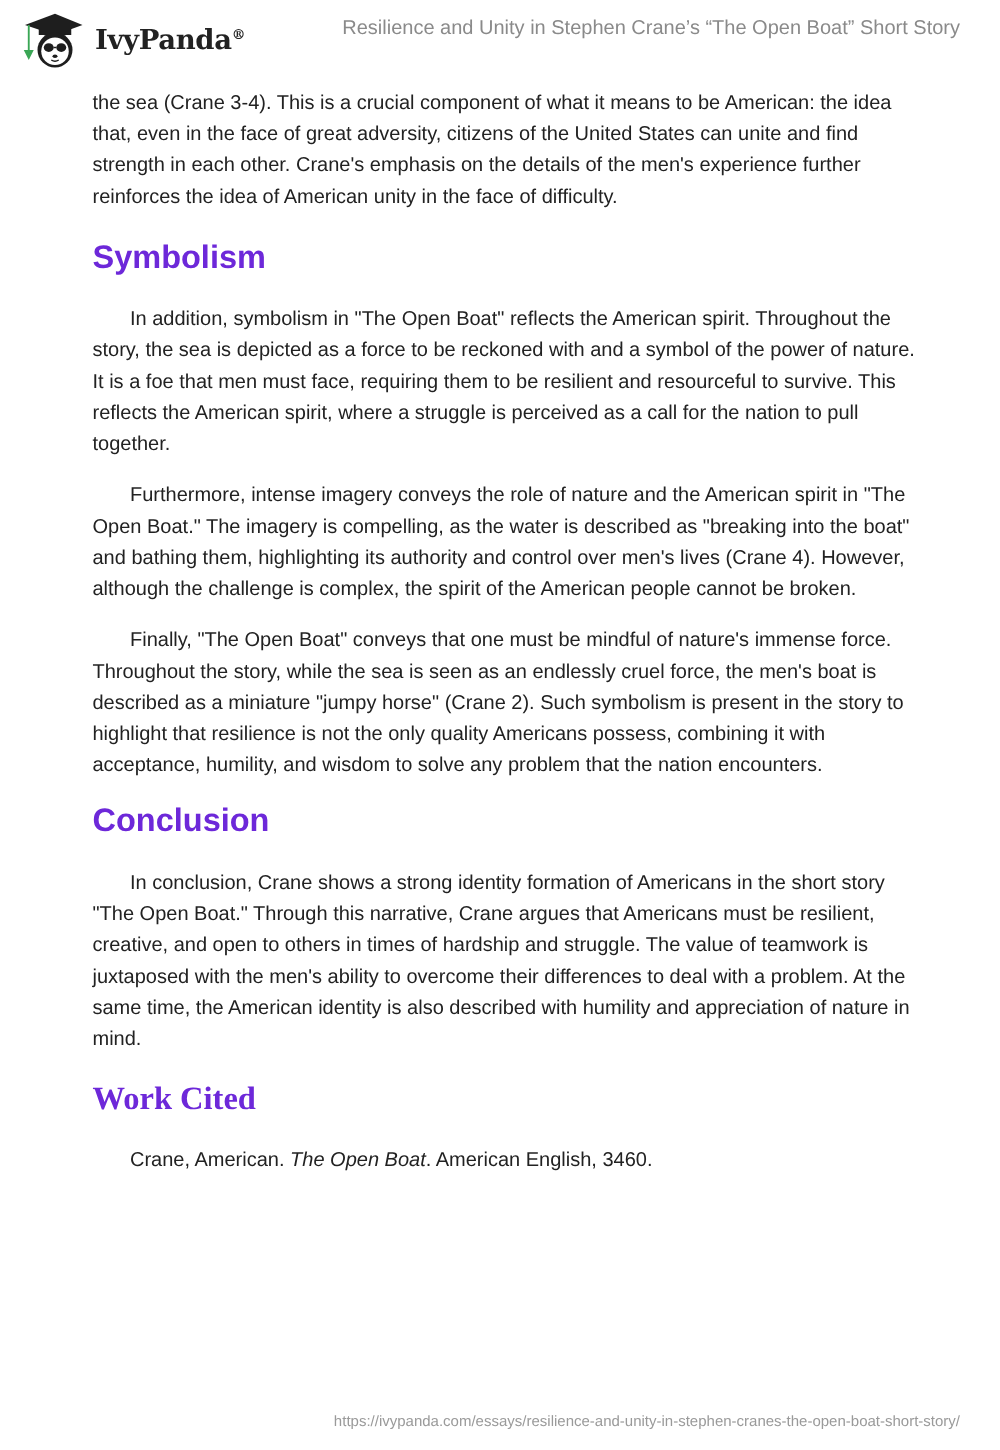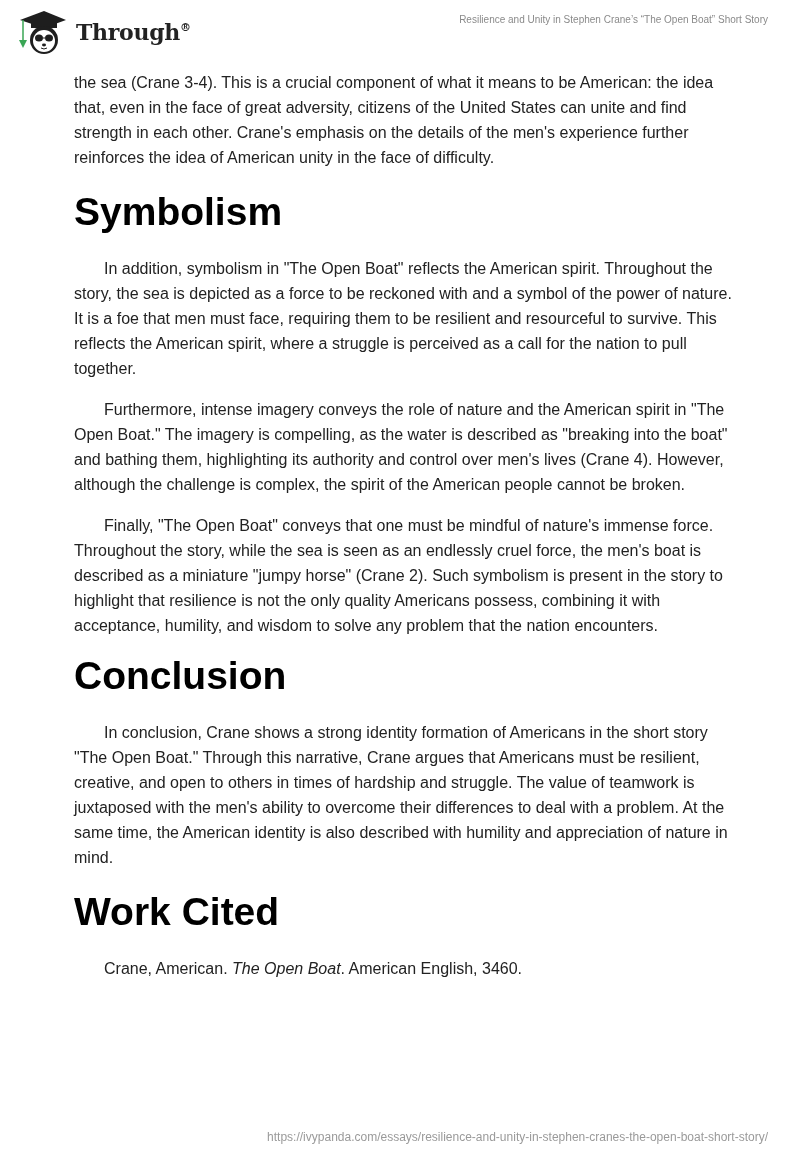--- a/index.html
+++ b/index.html
@@ -4,58 +4,58 @@
 <style>
   html, body { margin: 0; padding: 0; background: #ffffff; }
   body { width: 800px; height: 1160px; position: relative; overflow: hidden;
          font-family: "Liberation Sans", sans-serif; color: #222222; }
   .header { position: absolute; top: 0; left: 0; width: 800px; height: 62px; }
   .logo { position: absolute; left: 16px; top: 8px; display: flex; align-items: center; }
   .logo svg { width: 52px; height: 48px; }
   .logo-text { font-family: "DejaVu Serif", serif; font-weight: bold; font-size: 22px;
                color: #222; margin-left: 8px; letter-spacing: -0.3px; }
   .logo-text sup { font-size: 11px; vertical-align: top; position: relative; top: 2px; }
-  .doc-title { position: absolute; right: 32px; top: 14px; font-size: 10px; color: #8a8a8a; text-align: right; }
+  .doc-title { position: absolute; right: 32px; top: 14px; font-size: 16px; color: #8a8a8a; text-align: right; }
   .content { position: absolute; left: 74px; top: 70px; width: 660px; }
   p { margin: 0 0 16px 0; font-size: 16px; line-height: 25px; color: #222; }
   p.indent { text-indent: 30px; }
-  h2 { font-size: 39px; font-weight: bold; margin: 0; color: #000000; }
+  h2 { font-size: 26px; font-weight: bold; margin: 0; color: #6d28d9; }
   .footer-url { position: absolute; right: 32px; top: 1130px; font-size: 12px; color: #9a9a9a; }
 </style>
 </head>
 <body>
 
 <div class="header">
   <div class="logo">
     <svg viewBox="0 0 52 48">
       <polygon points="4,12 28,3 50,12 28,20" fill="#1e1e1e"></polygon>
       <rect x="15" y="14" width="26" height="6" fill="#1e1e1e"></rect>
       <line x1="7" y1="12" x2="7" y2="32" stroke="#3aa655" stroke-width="1.5"></line>
       <path d="M3,32 L7,40 L11,32 Z" fill="#3aa655"></path>
       <circle cx="28" cy="32" r="14" fill="#1e1e1e"></circle>
       <circle cx="28" cy="33" r="11" fill="#ffffff"></circle>
       <ellipse cx="23" cy="30" rx="4" ry="3.5" fill="#1e1e1e"></ellipse>
       <ellipse cx="33" cy="30" rx="4" ry="3.5" fill="#1e1e1e"></ellipse>
       <line x1="27" y1="30" x2="29" y2="30" stroke="#1e1e1e" stroke-width="1.2"></line>
       <ellipse cx="28" cy="37" rx="2" ry="1.4" fill="#1e1e1e"></ellipse>
       <path d="M25,40 Q28,42 31,40" stroke="#1e1e1e" stroke-width="1" fill="none"></path>
     </svg>
-    <span class="logo-text"><span>Through</span><sup>®</sup></span>
+    <span class="logo-text"><span>IvyPanda</span><sup>®</sup></span>
   </div>
   <div class="doc-title">Resilience and Unity in Stephen Crane’s “The Open Boat” Short Story</div>
 </div>
 
 <div class="content">
   <p>the sea (Crane 3-4). This is a crucial component of what it means to be American: the idea that, even in the face of great adversity, citizens of the United States can unite and find strength in each other. Crane's emphasis on the details of the men's experience further reinforces the idea of American unity in the face of difficulty.</p>
 
   <h2 style="margin-top:20px;margin-bottom:22px;">Symbolism</h2>
   <p class="indent">In addition, symbolism in "The Open Boat" reflects the American spirit. Throughout the story, the sea is depicted as a force to be reckoned with and a symbol of the power of nature. It is a foe that men must face, requiring them to be resilient and resourceful to survive. This reflects the American spirit, where a struggle is perceived as a call for the nation to pull together.</p>
   <p class="indent">Furthermore, intense imagery conveys the role of nature and the American spirit in "The Open Boat." The imagery is compelling, as the water is described as "breaking into the boat" and bathing them, highlighting its authority and control over men's lives (Crane 4). However, although the challenge is complex, the spirit of the American people cannot be broken.</p>
   <p class="indent">Finally, "The Open Boat" conveys that one must be mindful of nature's immense force. Throughout the story, while the sea is seen as an endlessly cruel force, the men's boat is described as a miniature "jumpy horse" (Crane 2). Such symbolism is present in the story to highlight that resilience is not the only quality Americans possess, combining it with acceptance, humility, and wisdom to solve any problem that the nation encounters.</p>
 
   <h2 style="margin-top:4px;margin-bottom:22px;">Conclusion</h2>
   <p class="indent">In conclusion, Crane shows a strong identity formation of Americans in the short story "The Open Boat." Through this narrative, Crane argues that Americans must be resilient, creative, and open to others in times of hardship and struggle. The value of teamwork is juxtaposed with the men's ability to overcome their differences to deal with a problem. At the same time, the American identity is also described with humility and appreciation of nature in mind.</p>
 
-  <h2 style="margin-top:20px;margin-bottom:22px;">Work Cited</h2>
+  <h2 style="margin-top:20px;margin-bottom:22px;font-family:Liberation Serif, serif;">Work Cited</h2>
   <p class="indent"><span>Crane, American. </span><em>The Open Boat</em><span>. American English, 3460.</span></p>
 </div>
 
 <div class="footer-url">https://ivypanda.com/essays/resilience-and-unity-in-stephen-cranes-the-open-boat-short-story/</div>
 
 </body></html>

